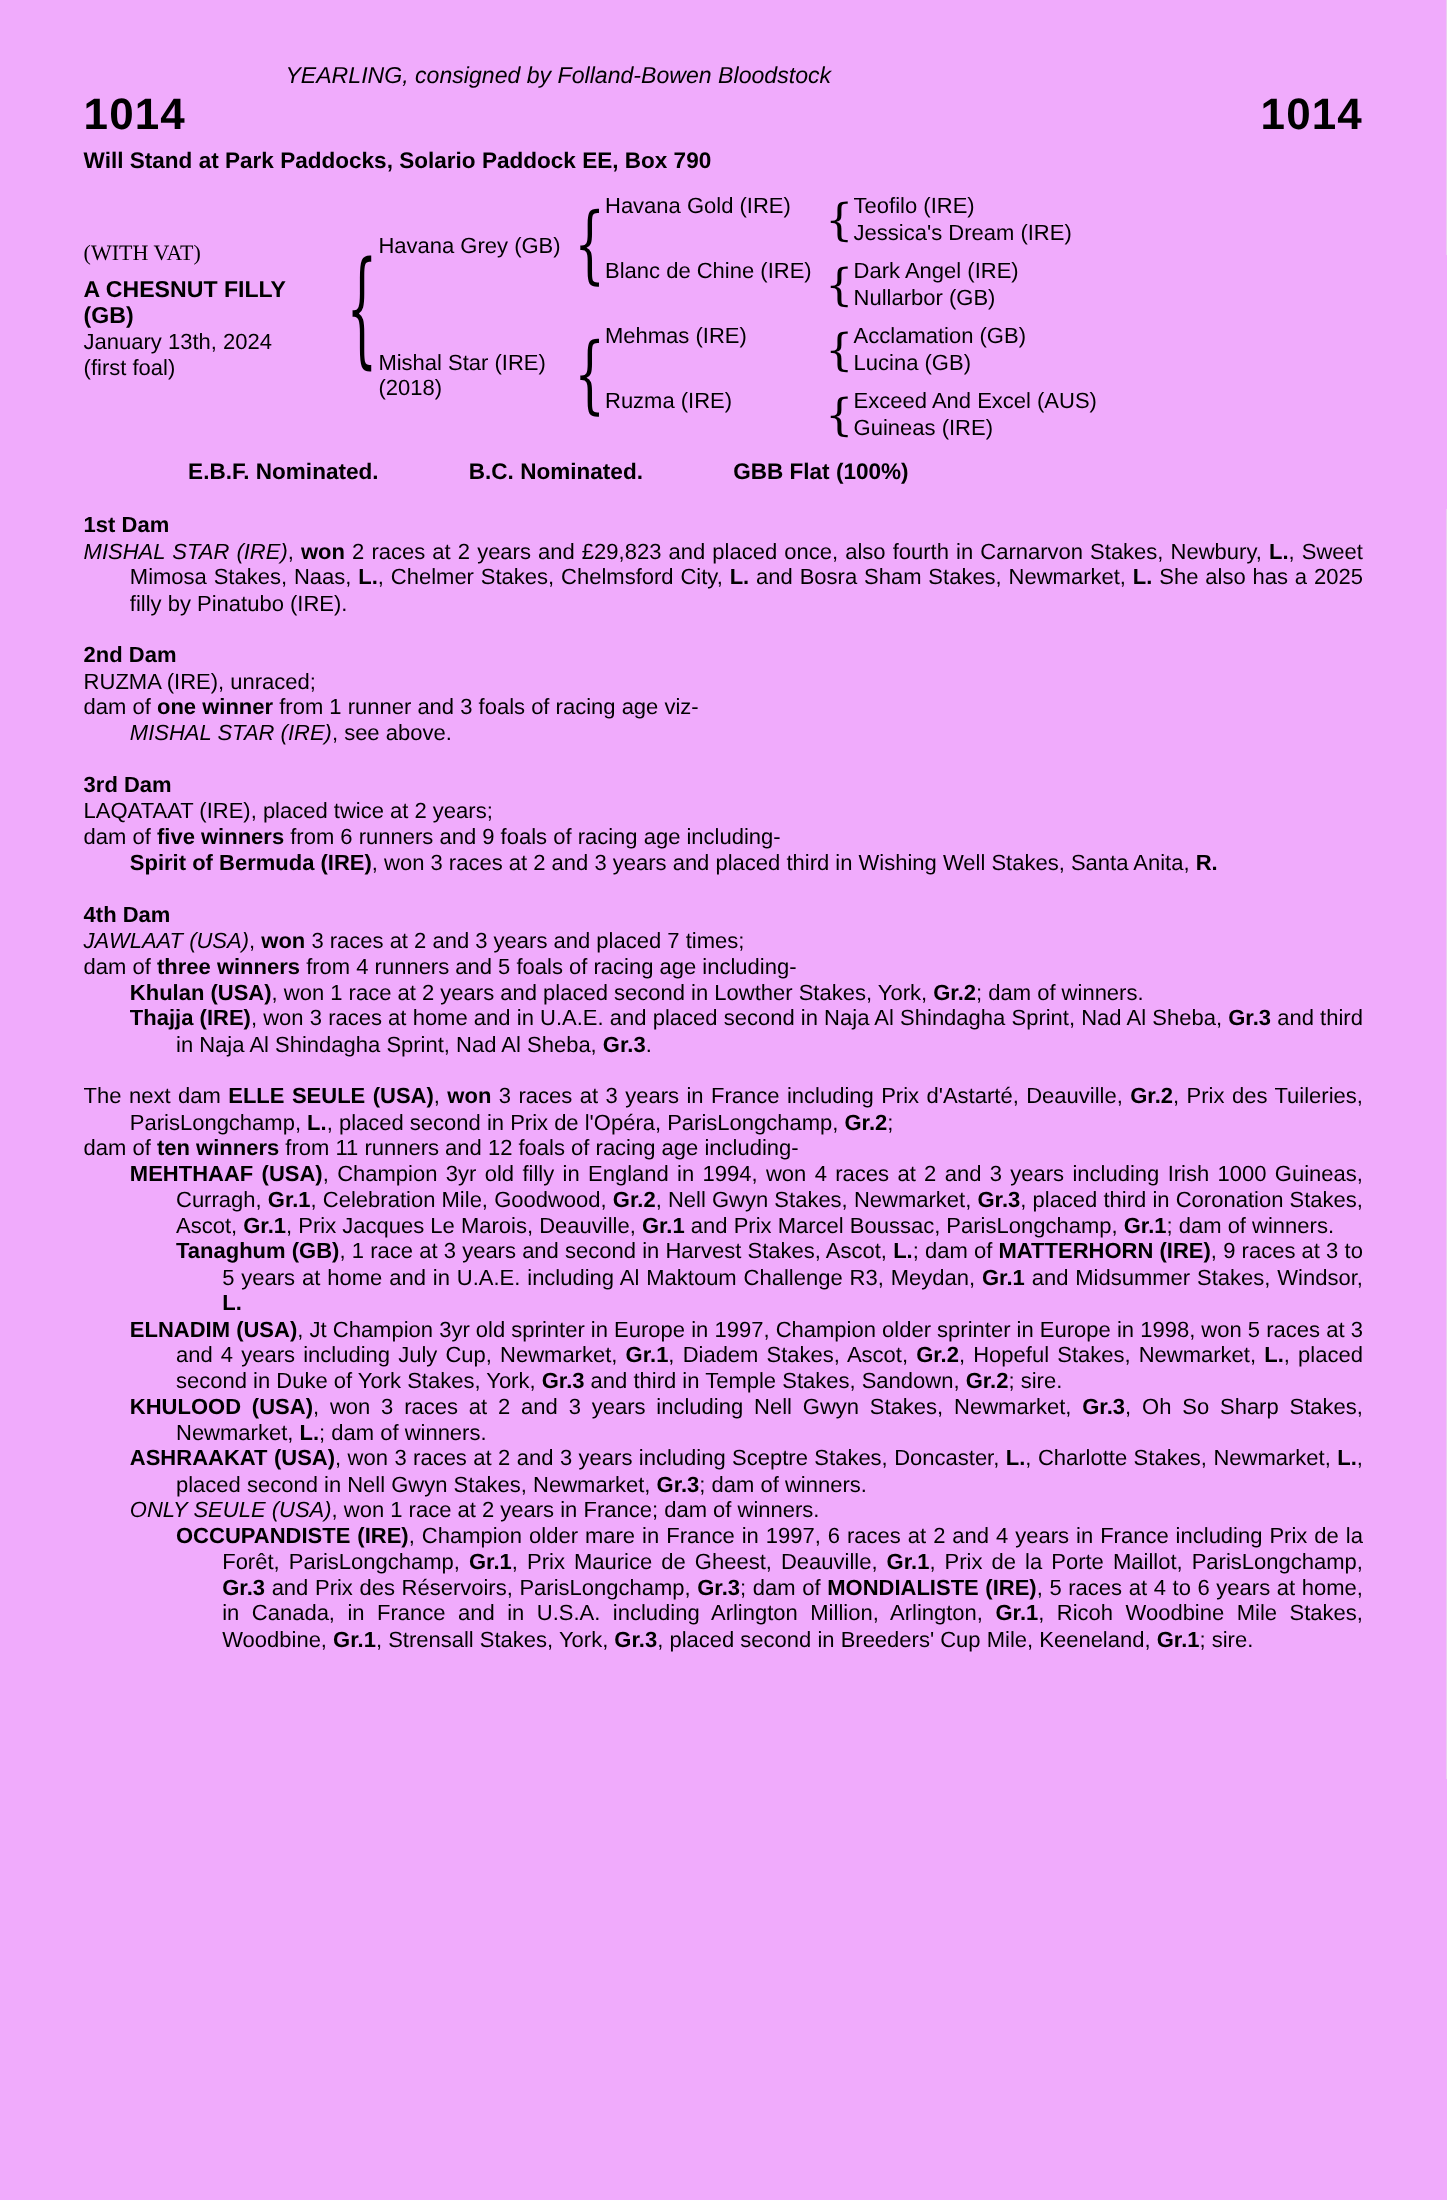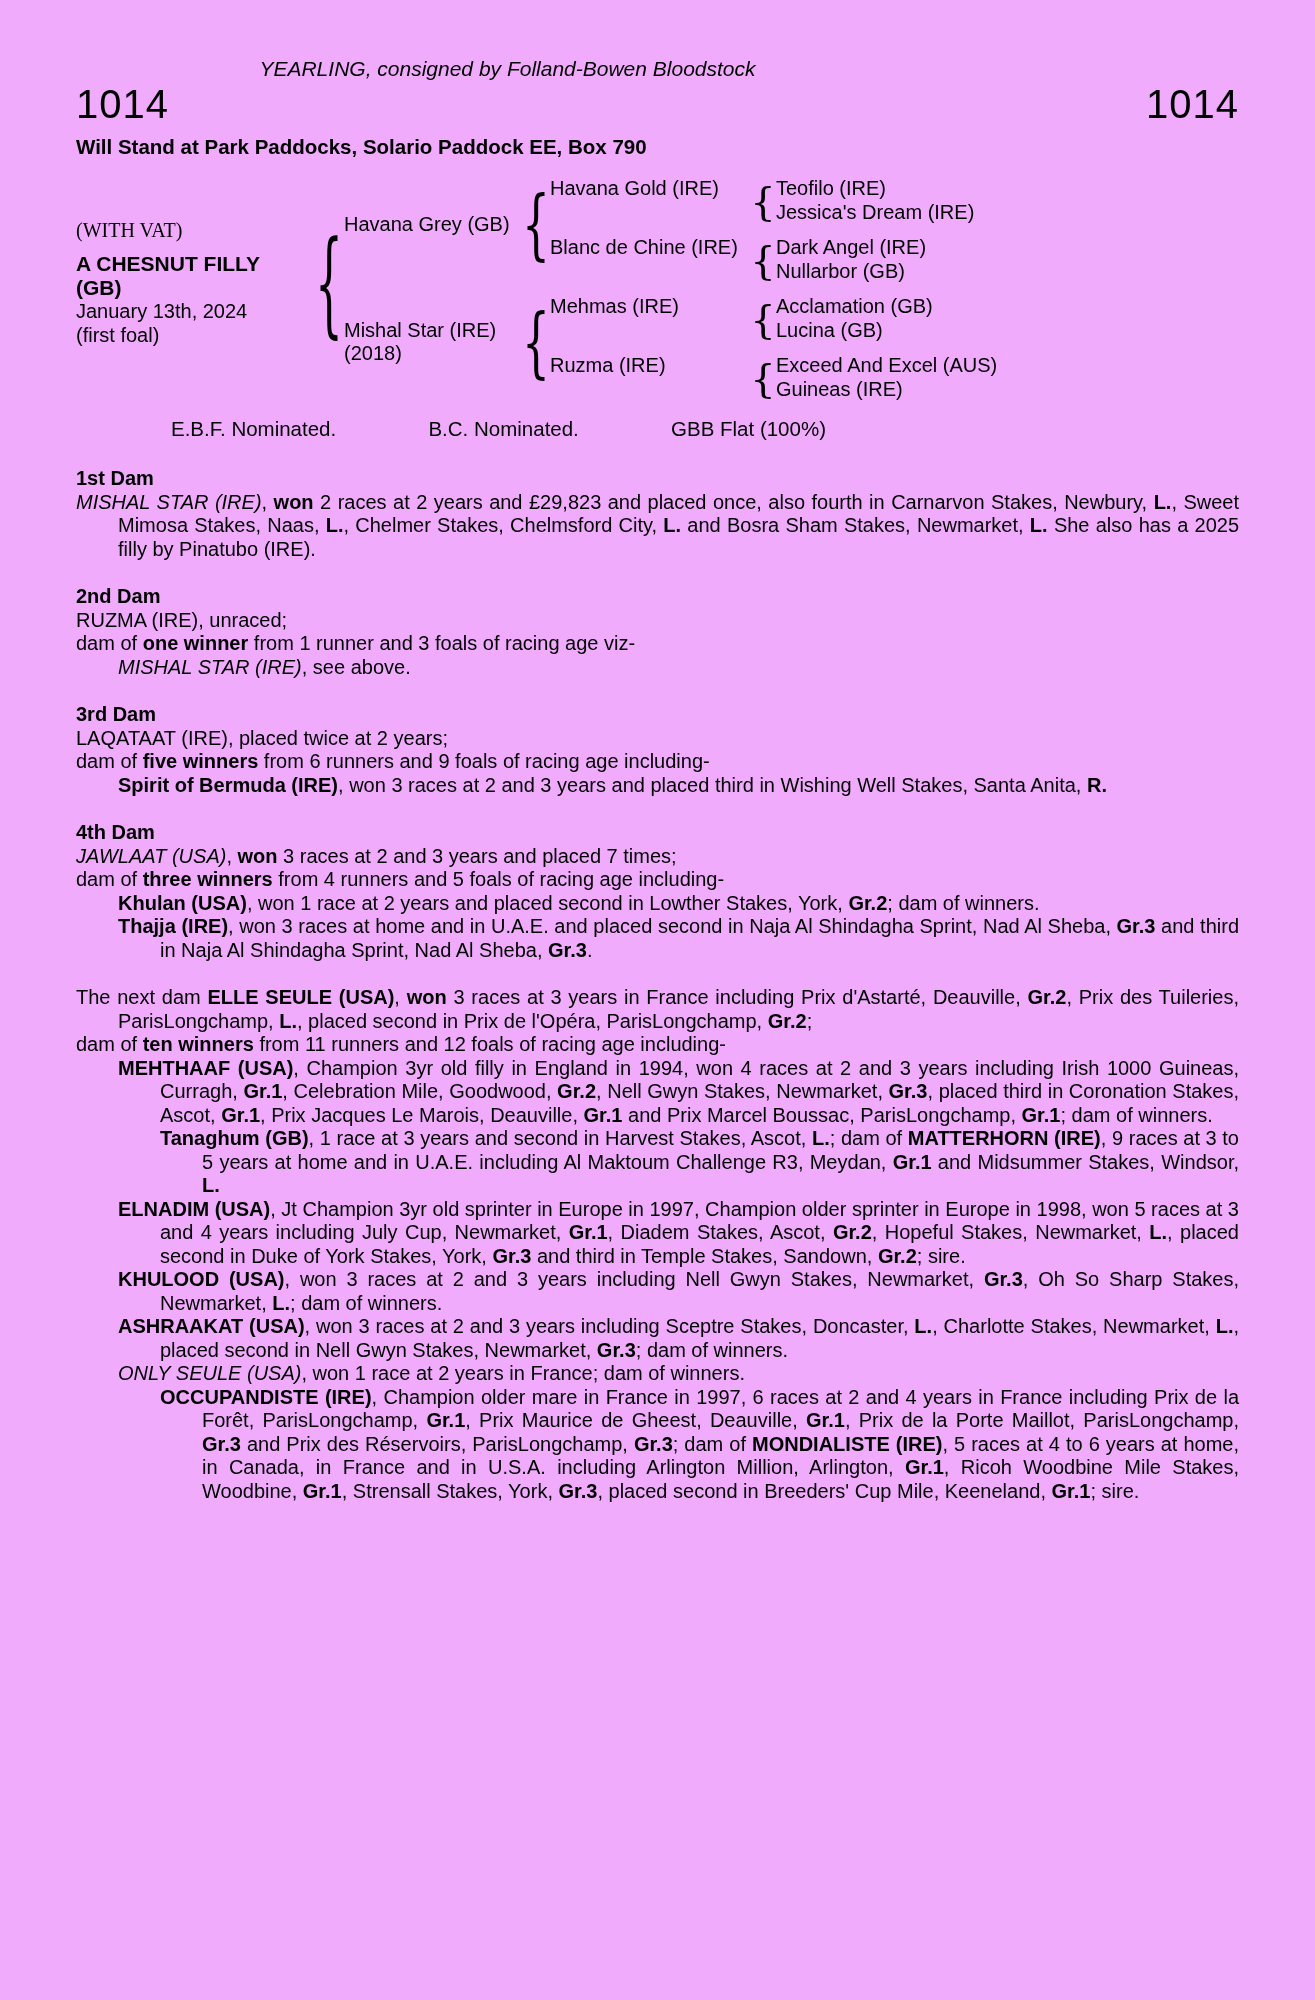--- a/index.html
+++ b/index.html
@@ -25,21 +25,21 @@
     line-height: 1.2;
   }
   .lot-row {
     display: flex;
     justify-content: space-between;
     align-items: baseline;
     margin-top: 2px;
   }
   .lot-number {
     font-size: 40px;
-    font-weight: 400;
+    font-weight: 700;
     line-height: 1.05;
     letter-spacing: 1px;
   }
   .stand-line {
     font-weight: 700;
     font-size: 20.5px;
     margin-top: 10px;
   }
 
   
@@ -73,21 +73,21 @@
   .brace-med  { width: 28px; } .brace-med  > span { font-size: 44px; transform: scaleY(1.75); }
   .brace-sm   { width: 26px; } .brace-sm   > span { font-size: 40px; transform: scaleY(1.0); }
 
   
   .noms {
     display: flex;
     justify-content: space-between;
     width: 655px;
     margin-left: 95px;
     margin-top: 16px;
-    font-weight: 400;
+    font-weight: 700;
     font-size: 20.5px;
   }
 
   
   .sections { margin-top: 26px; font-size: 20px; line-height: 23.5px; }
   .dam-section { margin-top: 24px; }
   .dam-section:first-child { margin-top: 0; }
   .dam-heading { font-weight: 700; }
   .para { margin: 0; text-align: justify; }
   .ind-0 { padding-left: 42px;  text-indent: -42px; }

